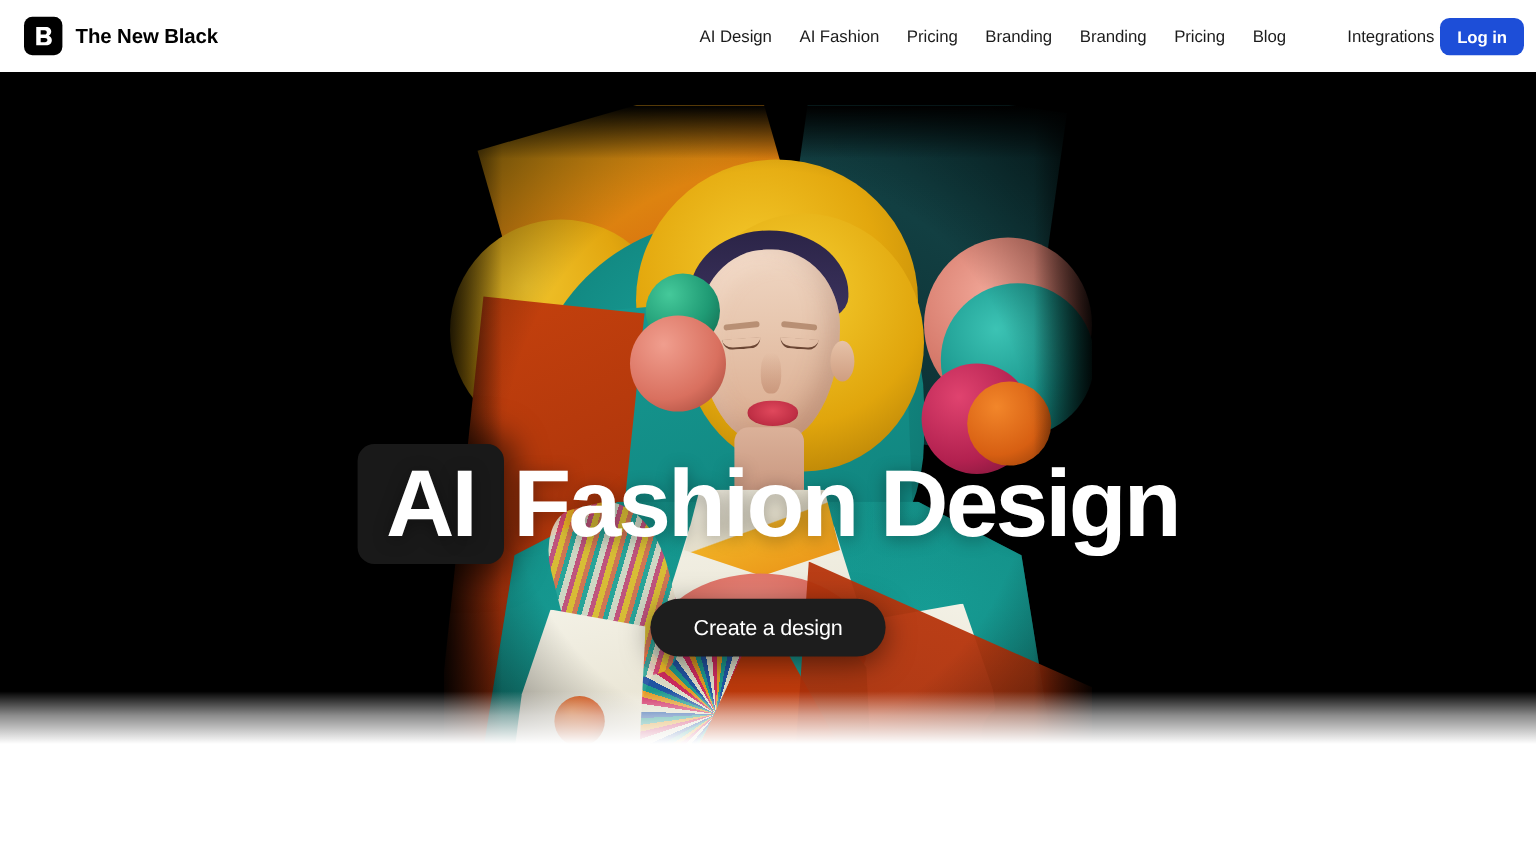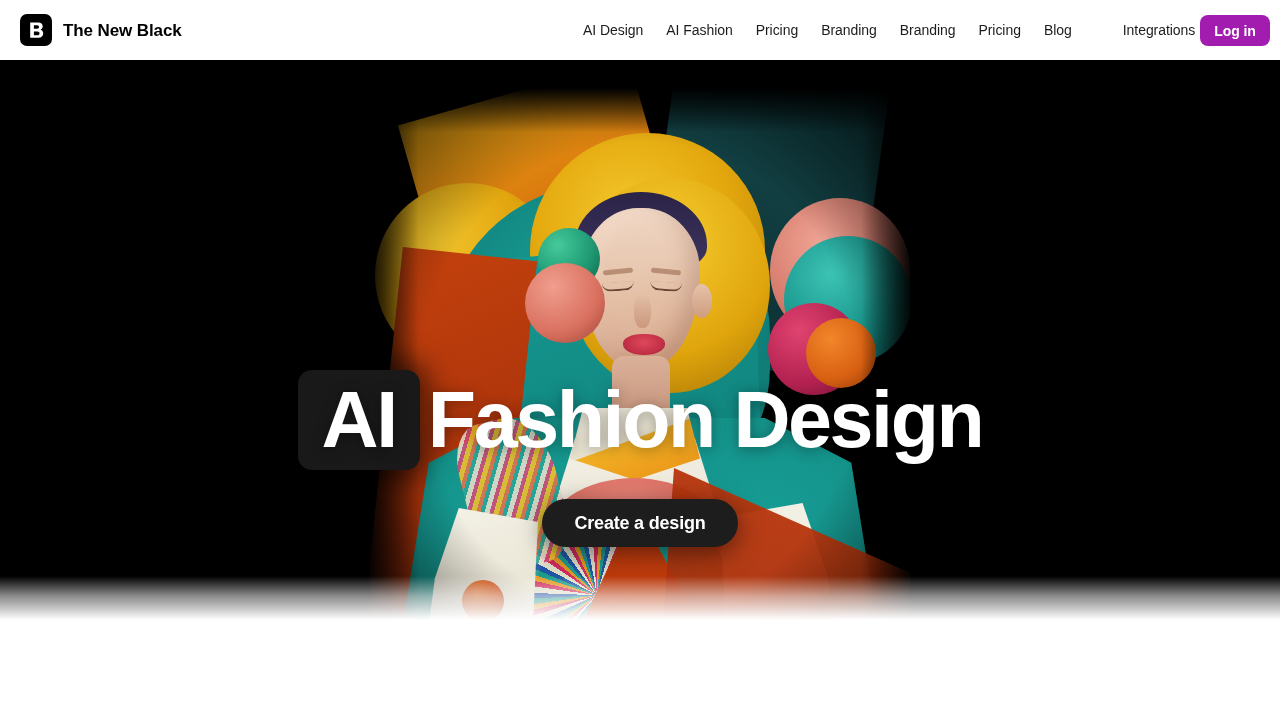--- a/index.html
+++ b/index.html
@@ -89,21 +89,21 @@
   .nav-link:last-child { margin-right: 0; margin-left: 28px; }
 
   .login-btn {
     position: absolute;
     right: 10px;
     top: 15px;
     width: 70px;
     height: 31px;
     border: none;
     border-radius: 8px;
-    background: #a21caf;
+    background: #1d4ed8;
     color: #ffffff;
     font-family: "Liberation Sans", sans-serif;
     font-size: 14px;
     font-weight: 700;
     letter-spacing: -0.1px;
     cursor: pointer;
     display: flex;
     align-items: center;
     justify-content: center;
     line-height: 1;
@@ -442,21 +442,21 @@
     left: 542px;
     top: 439px;
     width: 196px;
     height: 48px;
     border: none;
     border-radius: 24px;
     background: #1d1d1d;
     color: #ffffff;
     font-family: "Liberation Sans", sans-serif;
     font-size: 18px;
-    font-weight: 700;
+    font-weight: 400;
     letter-spacing: -0.2px;
     cursor: pointer;
     z-index: 23;
     box-shadow: 0 6px 24px rgba(0,0,0,.5);
     display: flex;
     align-items: center;
     justify-content: center;
     line-height: 1;
   }
 </style>

